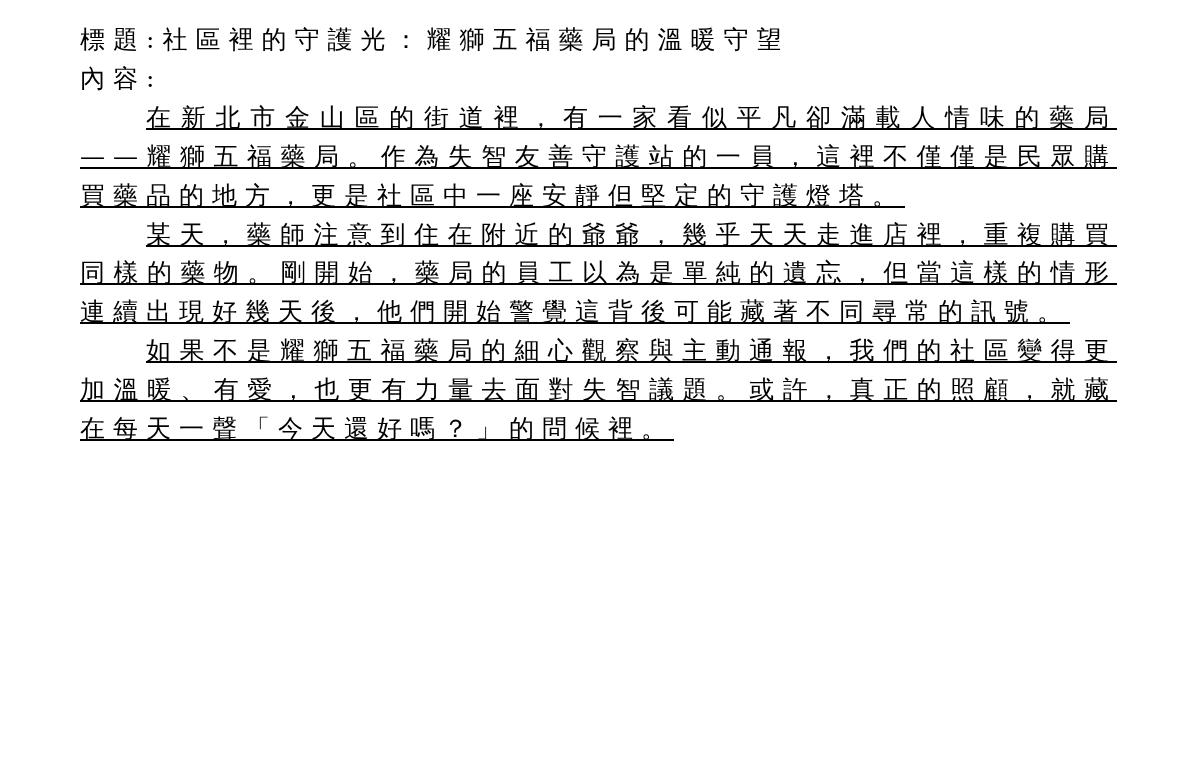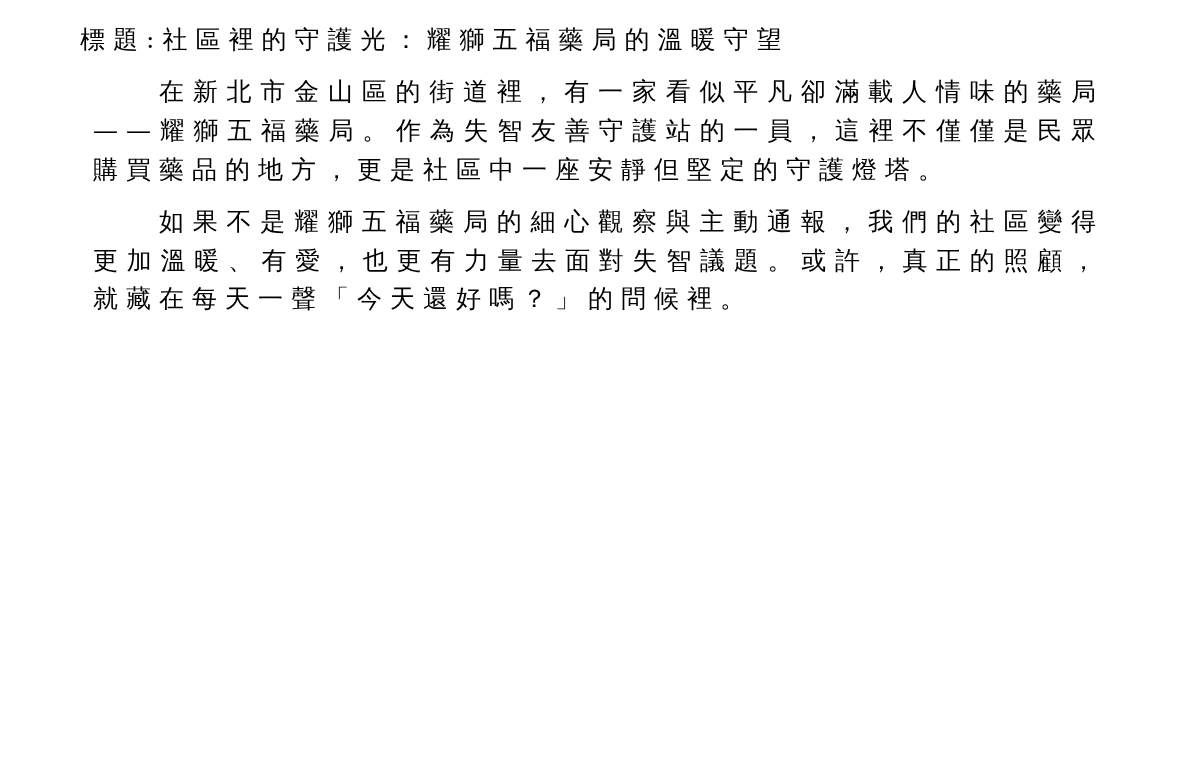--- a/index.html
+++ b/index.html
@@ -18,27 +18,30 @@
     font-family: "DejaVu Serif", "Liberation Serif", serif;
     font-size: 25px;
     line-height: 38.9px;
     letter-spacing: 8px;
     overflow: hidden;
   }
   .line {
     white-space: pre-wrap;
   }
   .para {
-    margin: 13px;
+    margin: 0;
     text-align: justify;
     text-indent: 66px;
+    text-decoration: underline;
   }
 </style>
 </head>
 <body>
 
 <div class="page">
   <div class="line">標題:社區裡的守護光：耀獅五福藥局的溫暖守望</div>
+  <div class="line">內容:</div>
   <div id="paragraphs">
       <p class="para">在新北市金山區的街道裡，有一家看似平凡卻滿載人情味的藥局——耀獅五福藥局。作為失智友善守護站的一員，這裡不僅僅是民眾購買藥品的地方，更是社區中一座安靜但堅定的守護燈塔。</p>
+      <p class="para">某天，藥師注意到住在附近的爺爺，幾乎天天走進店裡，重複購買同樣的藥物。剛開始，藥局的員工以為是單純的遺忘，但當這樣的情形連續出現好幾天後，他們開始警覺這背後可能藏著不同尋常的訊號。</p>
       <p class="para">如果不是耀獅五福藥局的細心觀察與主動通報，我們的社區變得更加溫暖、有愛，也更有力量去面對失智議題。或許，真正的照顧，就藏在每天一聲「今天還好嗎？」的問候裡。</p>
     </div>
 </div>
 
 </body></html>

